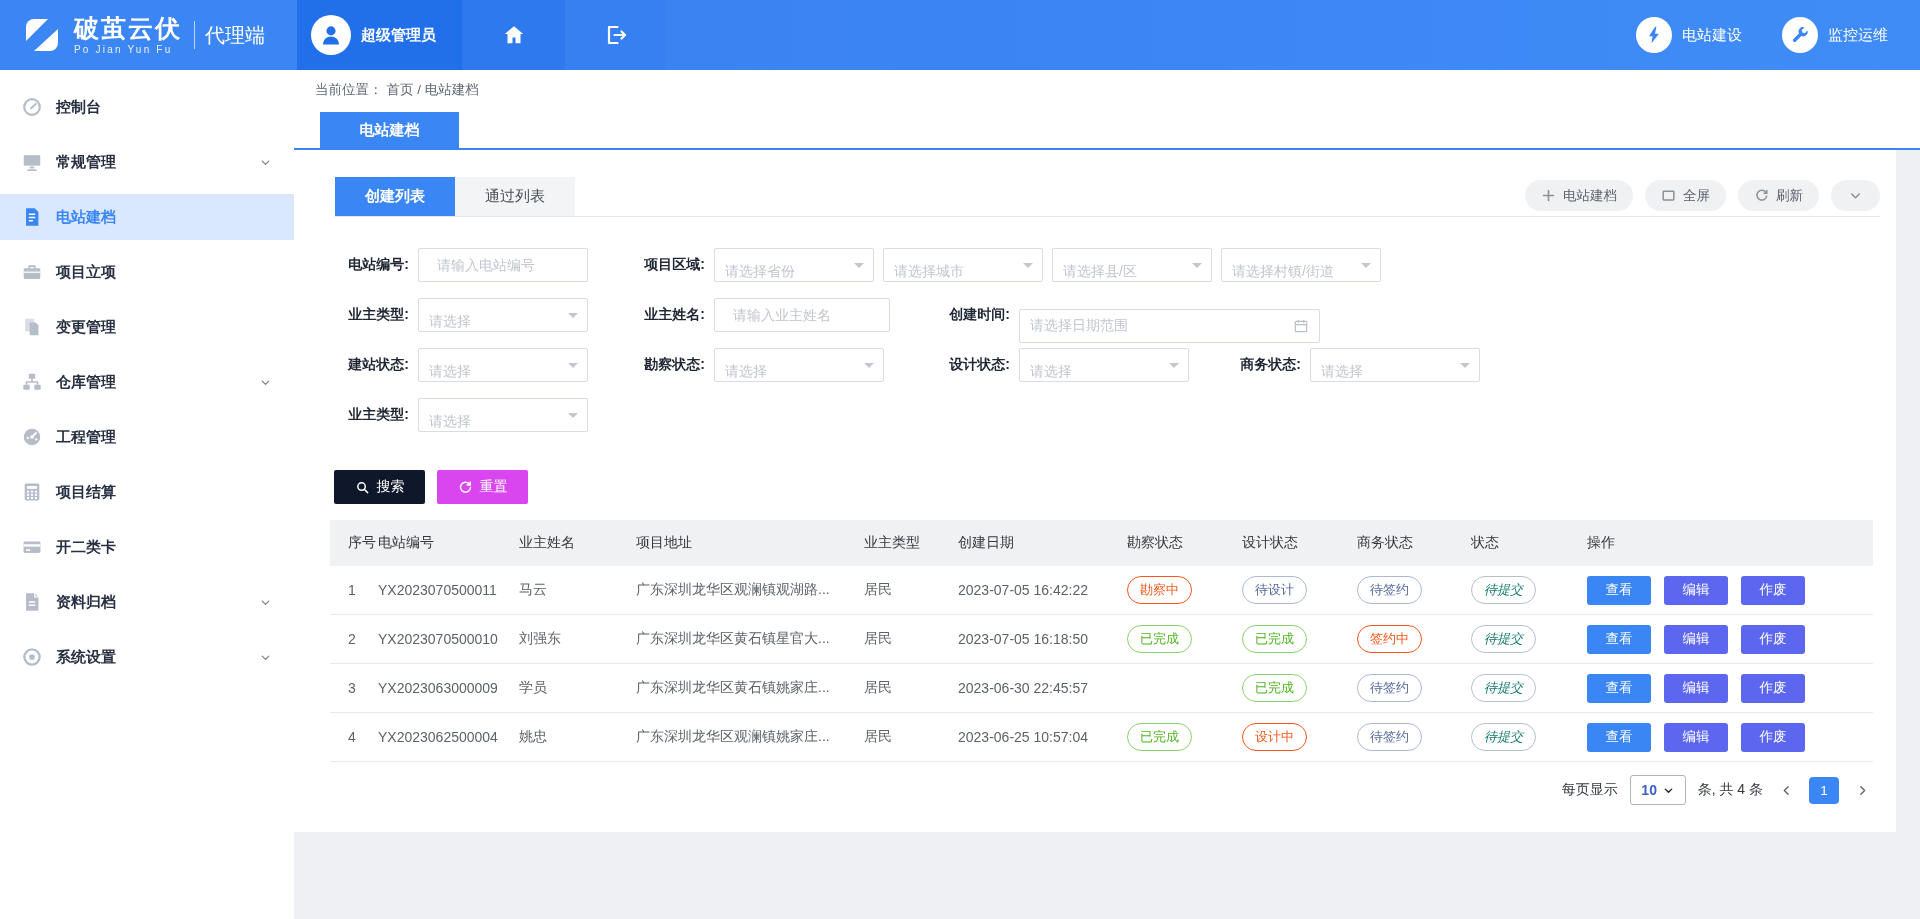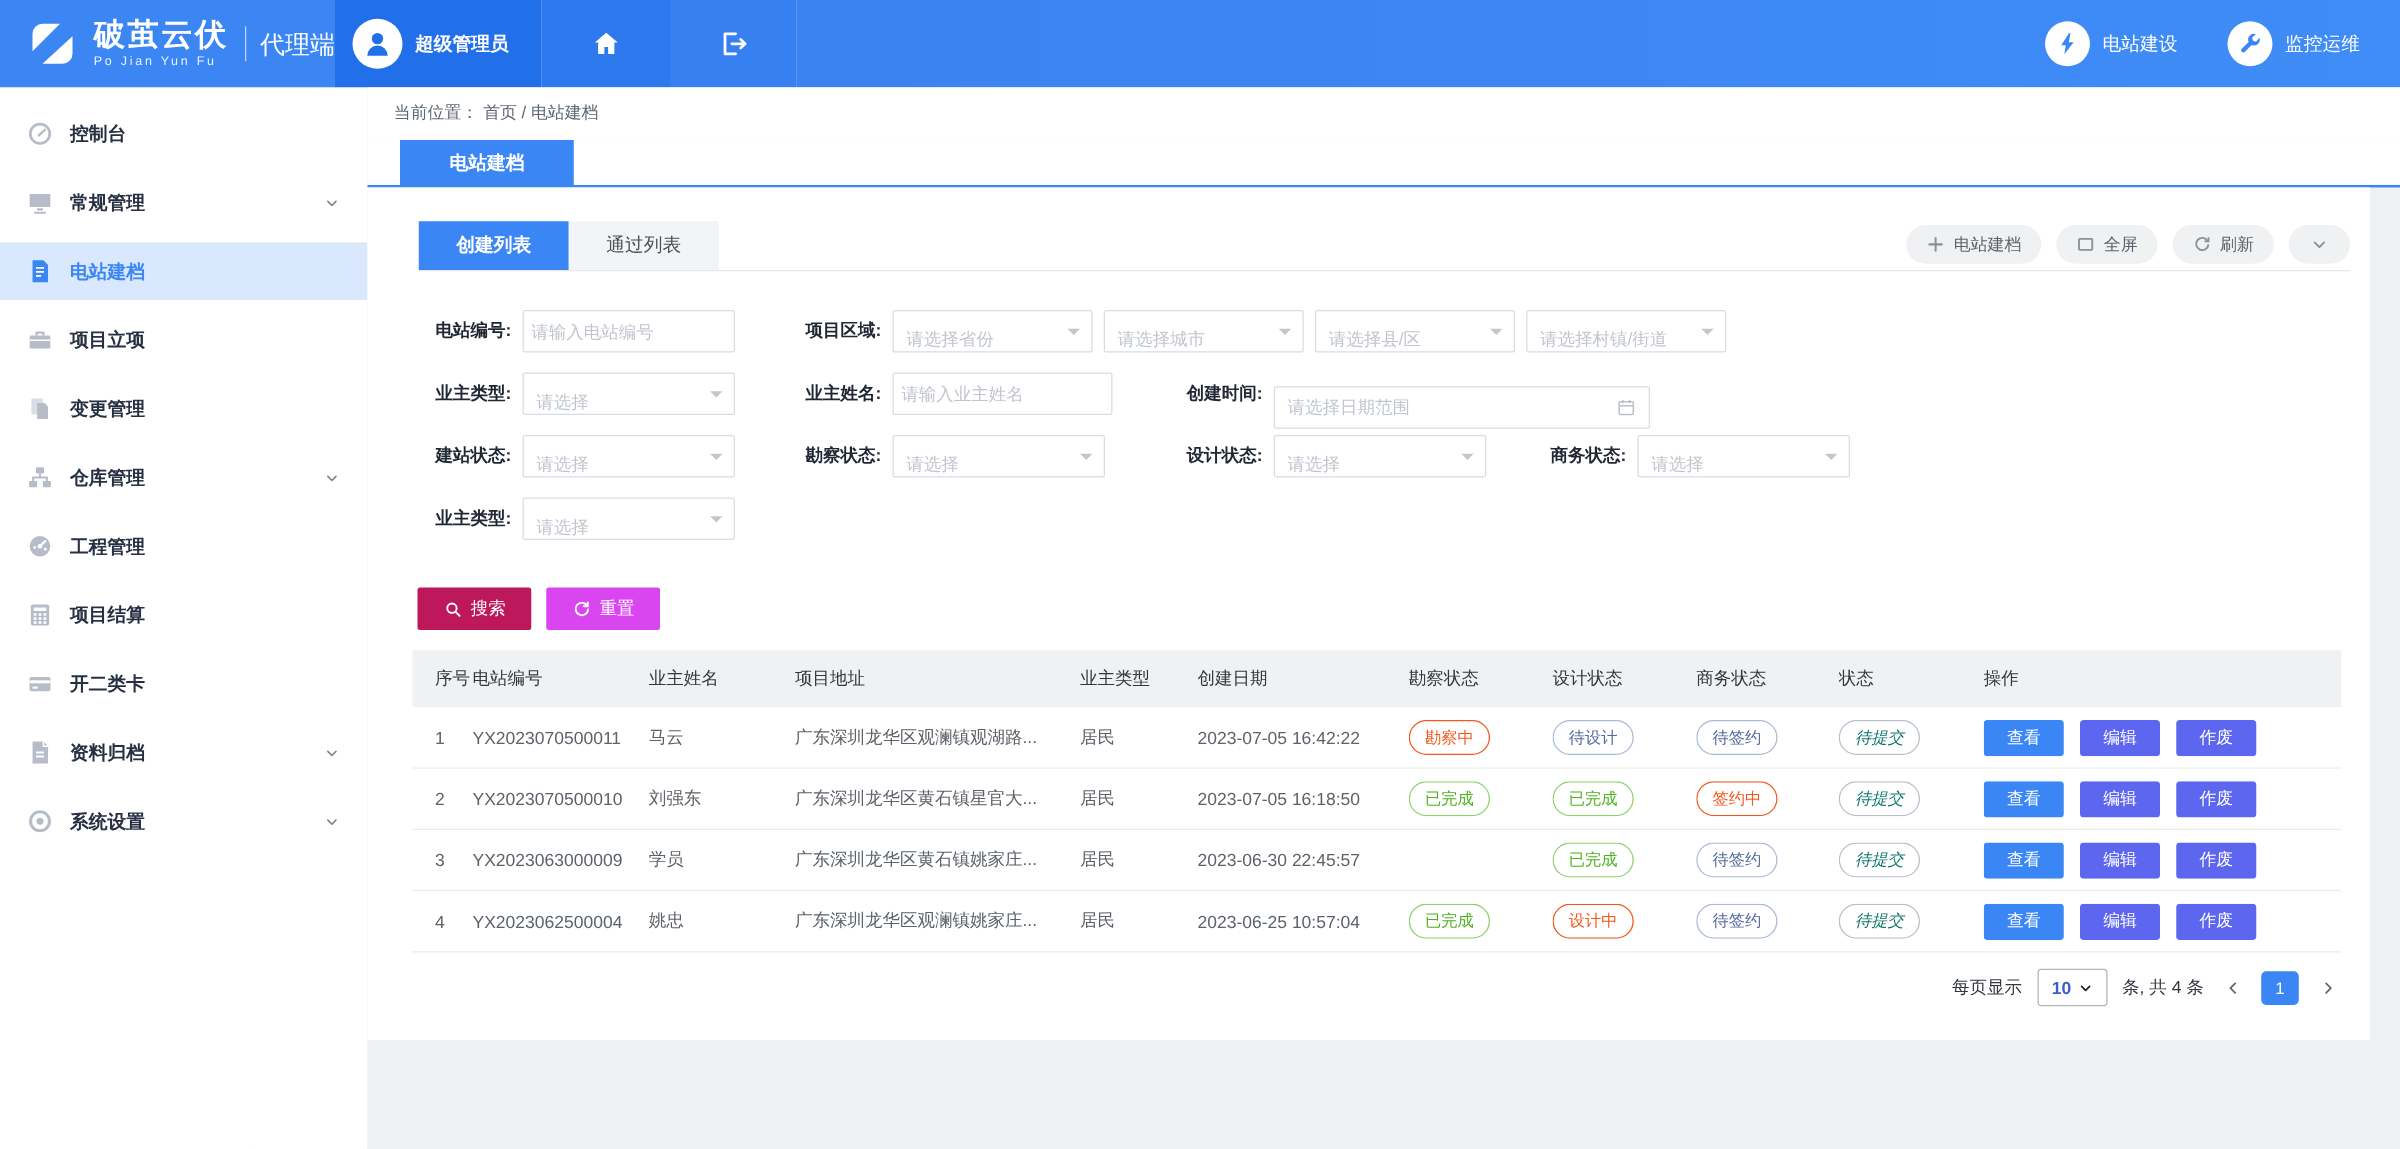--- a/index.html
+++ b/index.html
@@ -2,21 +2,21 @@
 <html><head>
 <meta charset="utf-8">
 <style>
   * { margin:0; padding:0; box-sizing:border-box; }
   html,body { width:1920px; height:919px; overflow:hidden; background:#eef0f4;
     font-family:"Liberation Sans","DejaVu Sans",sans-serif; }
   svg { display:block; }
 
   
   .header { position:absolute; top:0; left:0; width:1920px; height:70px; display:flex; }
-  .logo-block { width:268px; background:#3c86f3; display:flex; align-items:center; padding-left:20px;justify-content:space-between; }
+  .logo-block { width:297px; background:#3c86f3; display:flex; align-items:center; padding-left:20px; }
   .logo-mark { width:44px; height:44px; margin-right:10px; }
   .logo-cn { color:#fff; font-size:25px; font-weight:bold; letter-spacing:2px; line-height:1.05; }
   .logo-en { color:#e8f1ff; font-size:10px; letter-spacing:2.2px; margin-top:2px; }
   .logo-sep { width:1px; height:28px; background:rgba(255,255,255,.65); margin:0 10px 0 12px; }
   .logo-tag { color:#fff; font-size:20px; }
   .user-block { width:165px; background:#2270e9; display:flex; align-items:center; padding-left:14px; cursor:pointer; }
   .avatar { width:40px; height:40px; background:#fff; border-radius:50%; display:flex; align-items:center; justify-content:center; margin-right:10px; flex:none; }
   .avatar svg { width:26px; height:26px; }
   .user-name { color:#fff; font-size:15px; font-weight:bold; white-space:nowrap; }
   .home-block { width:103px; background:#2d79ed; display:flex; align-items:center; justify-content:center; cursor:pointer; }
@@ -58,36 +58,36 @@
   .t-btn svg { width:15px; height:15px; }
   .t-btn.only-icon { padding:0 17px; }
 
   
   .filters { position:absolute; top:98px; left:41px; }
   .f-row { display:flex; align-items:center; height:34px; margin-bottom:16px; }
   .f-label { font-size:14px; font-weight:bold; color:#1f2734; text-align:right; margin-right:9px; white-space:nowrap; }
   .w74{width:74px;} .w70{width:70px;} .w71{width:71px;} .w63{width:63px;}
   .ml47{margin-left:47px;} .ml49{margin-left:49px;} .ml55{margin-left:55px;} .ml9{margin-left:9px;}
   .f-input, .f-select { height:34px; border:1px solid #d9dce2; border-radius:2px; background:#fff; font-size:14px; color:#555; position:relative; }
-  .f-input { padding:0 6px; font-family:inherit; outline:none; }
+  .f-input { padding:0 18px; font-family:inherit; outline:none; }
   .f-input::placeholder { color:#c1c6ce; }
   .f-select { display:flex; align-items:flex-end; padding:0 26px 0 10px; cursor:pointer; }
   .f-select .ph { color:#c1c6ce; white-space:nowrap; overflow:hidden; }
   .caret { position:absolute; right:9px; top:14px; width:0; height:0; border:5px solid transparent; border-top-color:#c2c7cf; }
   .w170{width:170px;} .w176{width:176px;} .w160{width:160px;} .w301{width:301px;}
   .f-date { display:flex; align-items:center; padding:0 10px; cursor:pointer;margin-top:21px; }
   .f-date .ph { color:#c1c6ce; flex:1; }
   .f-date svg { width:16px; height:16px; }
 
   
   .btn-row { position:absolute; top:320px; left:40px; display:flex; gap:12px; }
   .btn { height:34px; width:91px; border:none; border-radius:2px; color:#fff; font-size:14px; display:flex;
     align-items:center; justify-content:center; gap:7px; cursor:pointer; font-family:inherit; }
   .btn svg { width:15px; height:15px; }
-  .btn-search { background:#be185d; }
+  .btn-search { background:#0f172a; }
   .btn-reset { background:#d946ef; }
 
   
   .table-wrap { position:absolute; top:370px; left:36px; width:1543px; }
   .t-row { display:grid; grid-template-columns:48px 141px 117px 228px 94px 169px 115px 115px 114px 116px 1fr; align-items:center; }
   .t-row.head { background:#f0f1f2; height:46px; font-size:14px; color:#33383f; }
   .t-row.body { height:49px; border-bottom:1px solid #e8eaed; font-size:14px; color:#5c6269; background:#fff; }
   .td { padding-right:8px; white-space:nowrap; overflow:hidden; }
   .td:first-child { padding-left:18px; }
   .badge { display:inline-block; min-width:64px; text-align:center; padding:4px 12px; border-radius:999px; font-size:13px; border:1px solid; background:#fff; }

